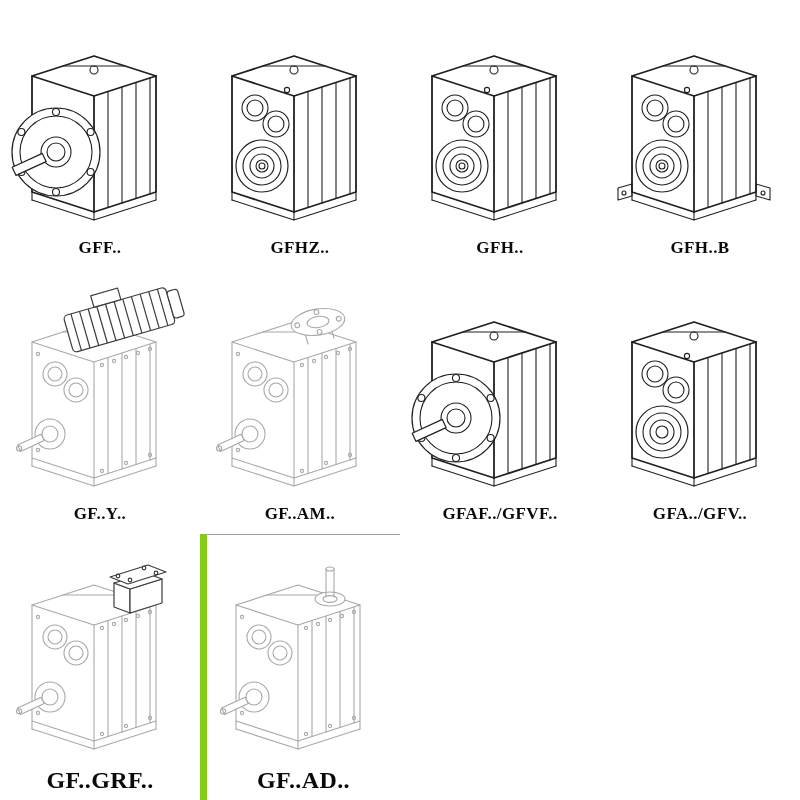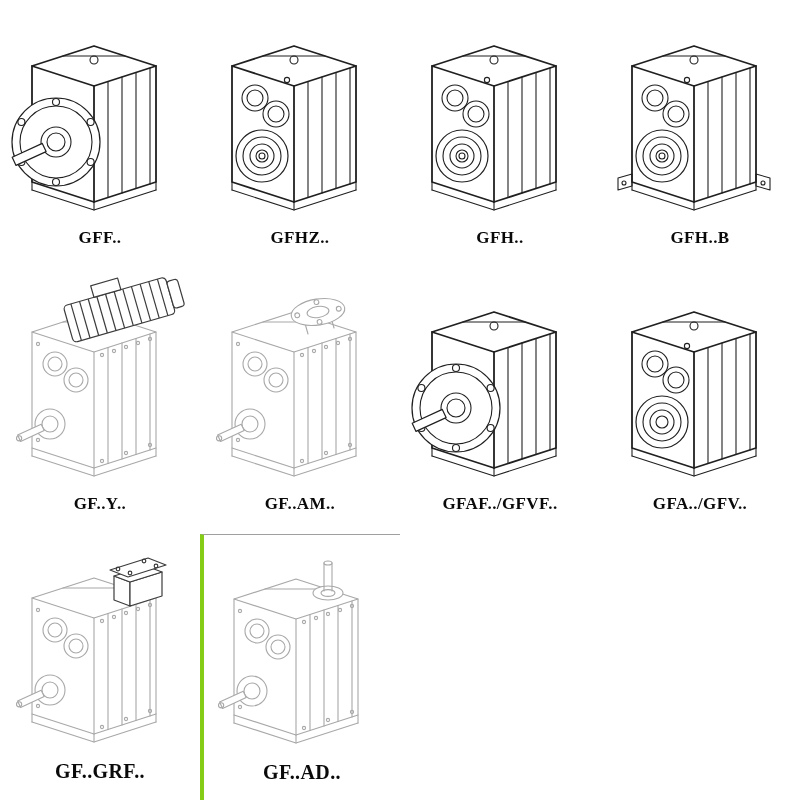--- a/index.html
+++ b/index.html
@@ -1,24 +1,24 @@
 <!DOCTYPE html>
 <html><head>
 <meta charset="utf-8">
 <style>
   *{margin:0;padding:0;box-sizing:border-box}
   html,body{width:800px;height:800px;background:#fff;overflow:hidden}
   .page{width:800px;height:800px;background:#fff}
   .grid{display:grid;grid-template-columns:repeat(4,200px);grid-template-rows:repeat(3,266px);padding-top:2px}
-  .cell{display:flex;flex-direction:column;align-items:center;justify-content:flex-start}
+  .cell{display:flex;flex-direction:column;align-items:center;justify-content:center}
   .art{width:198px;height:224px;display:flex;align-items:center;justify-content:center}
   .art svg{width:188px;height:212px;display:block}
   figcaption{font-family:"Liberation Serif",serif;font-weight:700;font-size:17px;color:#0a0a0a;letter-spacing:.4px;white-space:nowrap;margin-top:2px}
-  .lg figcaption{font-size:20px}
-  .boxed{border-top:1px solid #9f9f9f;border-left:4px solid #84cc16}
+  .lg figcaption{font-size:24px}
+  .boxed{border-top:1px solid #9f9f9f;border-left:7px solid #84cc16}
 
   
   .ln{fill:none;stroke:#202020;stroke-width:1.8;stroke-linejoin:round;stroke-linecap:round}
   .l2{fill:none;stroke:#202020;stroke-width:1.1;stroke-linejoin:round;stroke-linecap:round}
   .wf2{fill:#fff;stroke:#202020;stroke-width:1.2;stroke-linejoin:round}
   .lt{fill:none;stroke:#a8a8a8;stroke-width:1.1;stroke-linejoin:round;stroke-linecap:round}
   .wfl{fill:#fff;stroke:#a8a8a8;stroke-width:1.1}
   .dk{fill:none;stroke:#3c3c3c;stroke-width:1.2;stroke-linejoin:round}
   .wfd{fill:#fff;stroke:#3c3c3c;stroke-width:1.2}
 </style>

